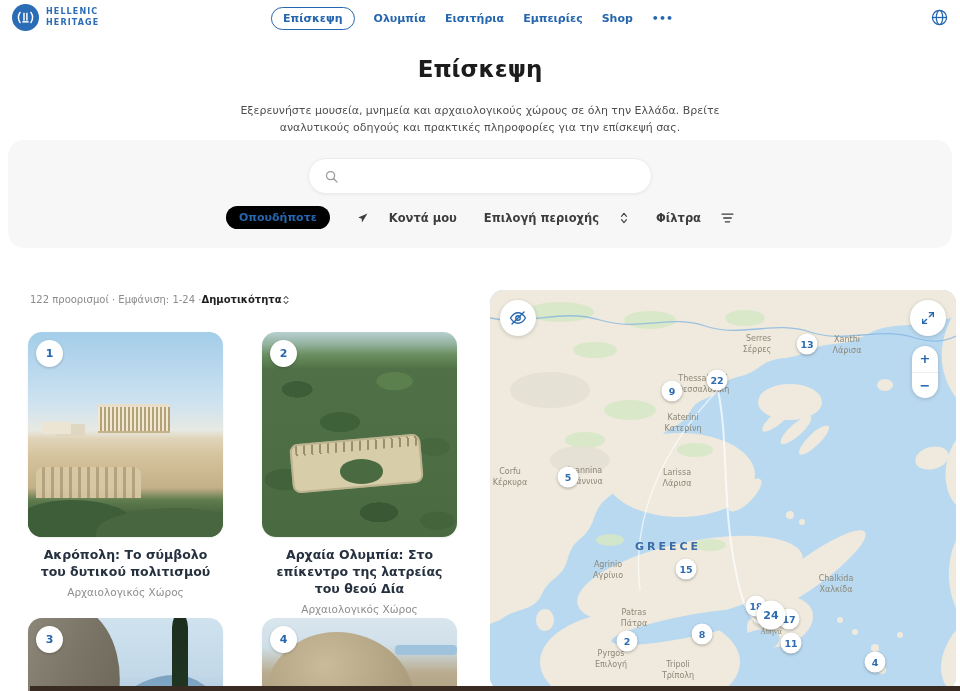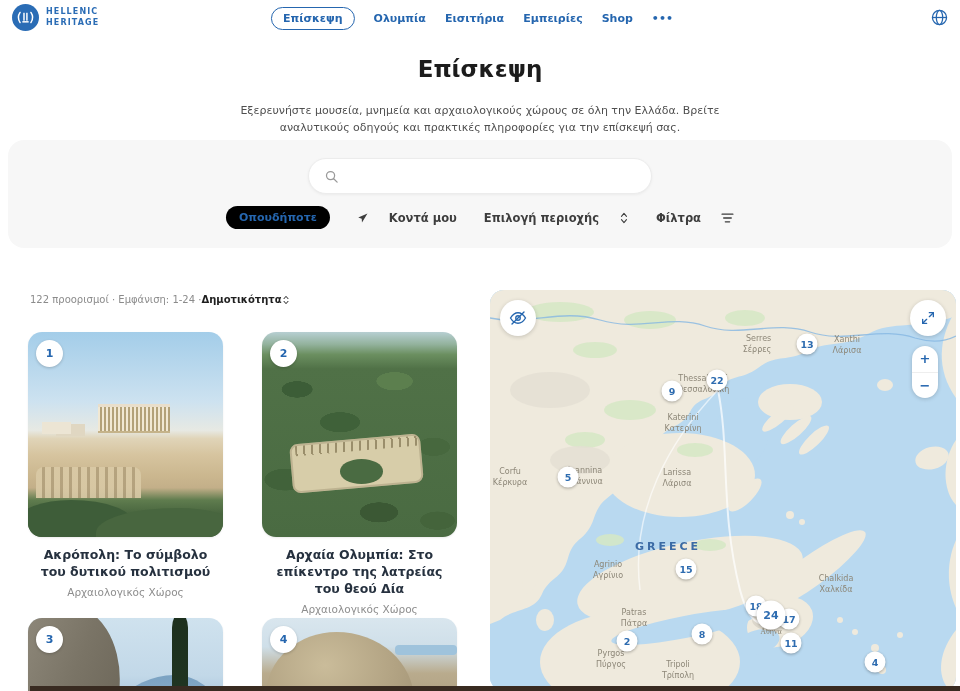--- a/index.html
+++ b/index.html
@@ -360,21 +360,21 @@
   <div class="map-label" style="left:346px; top:284px;">
     <div>Chalkida</div>
       <div>Χαλκίδα</div>
     </div>
   <div class="map-label" style="left:144px; top:318px;">
     <div>Patras</div>
       <div>Πάτρα</div>
     </div>
   <div class="map-label" style="left:121px; top:359px;">
     <div>Pyrgos</div>
-      <div>Πύργος</div>
+      <div>Επιλογή</div>
     </div>
   <div class="map-label" style="left:188px; top:370px;">
     <div>Tripoli</div>
       <div>Τρίπολη</div>
     </div>
   <div class="map-label" style="left:281px; top:337px; z-index:2;font-family:Liberation Serif, serif;">
     <div>Αθήνα</div>
     </div>
   <div class="country-label" style="left:178px; top:250px;">GREECE</div>
 

